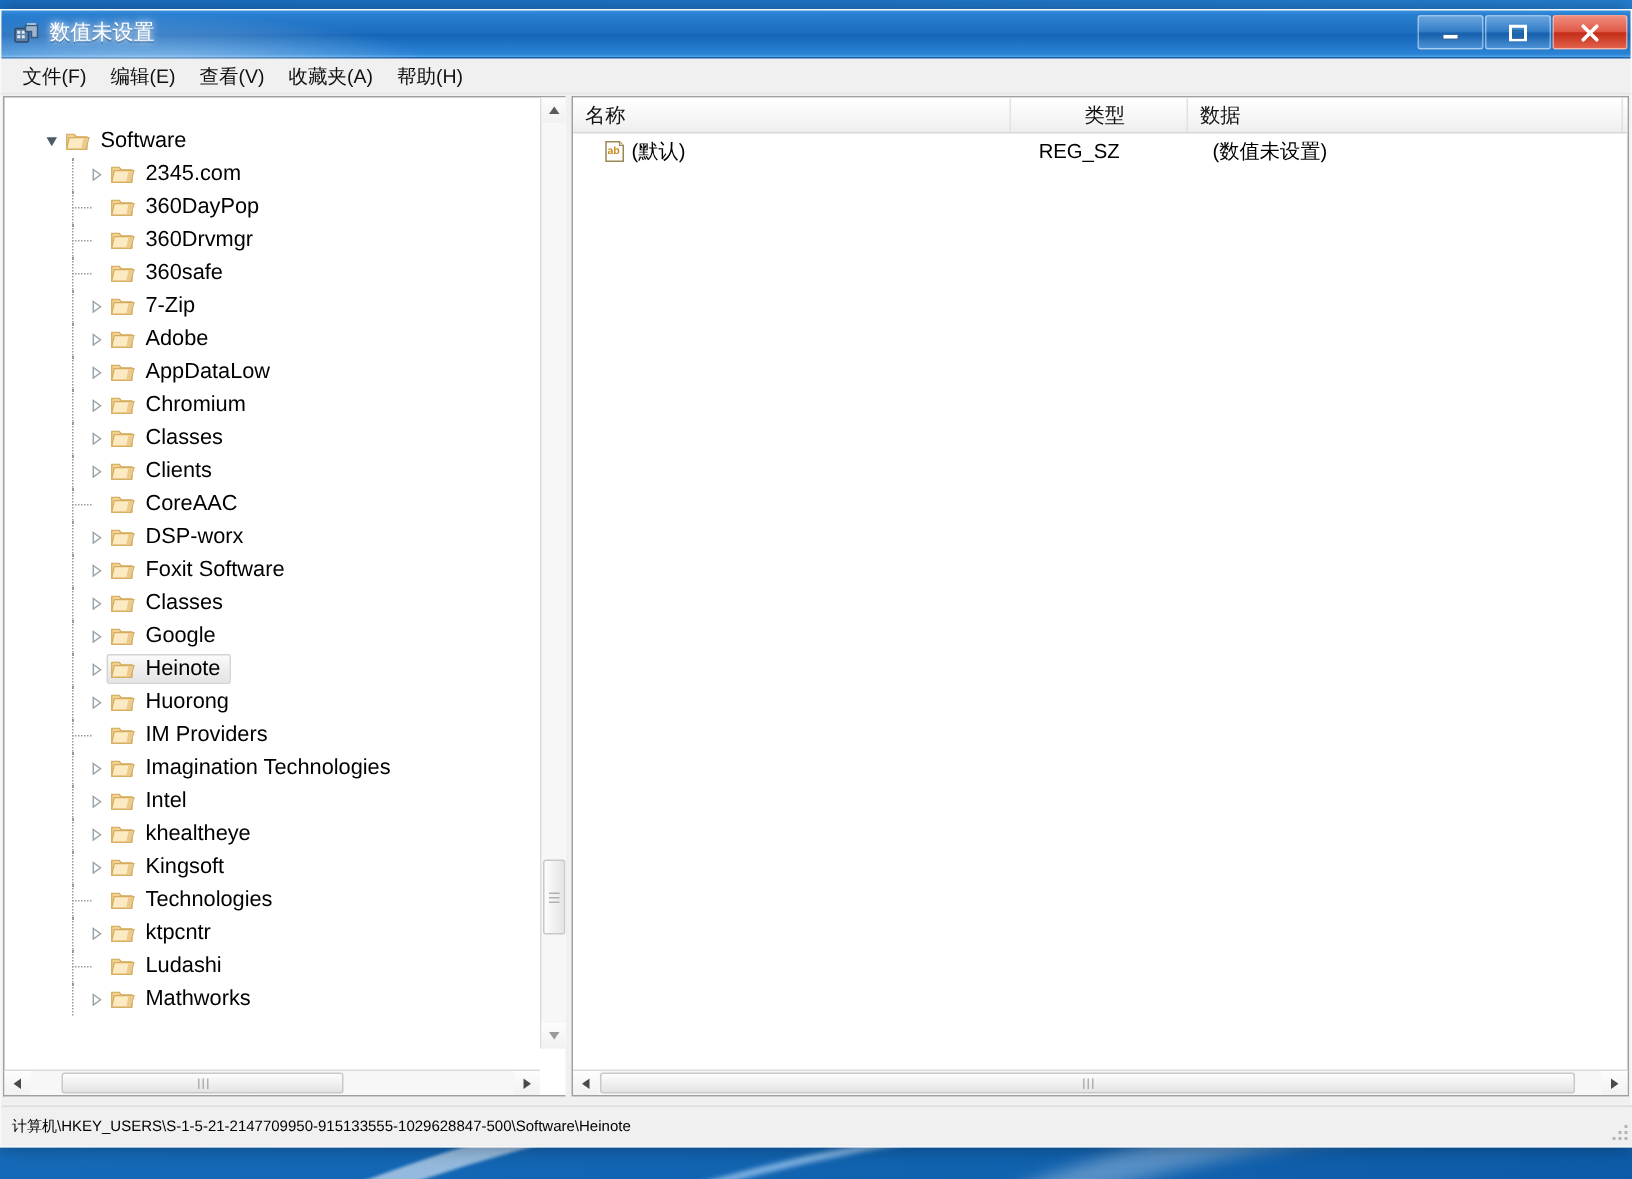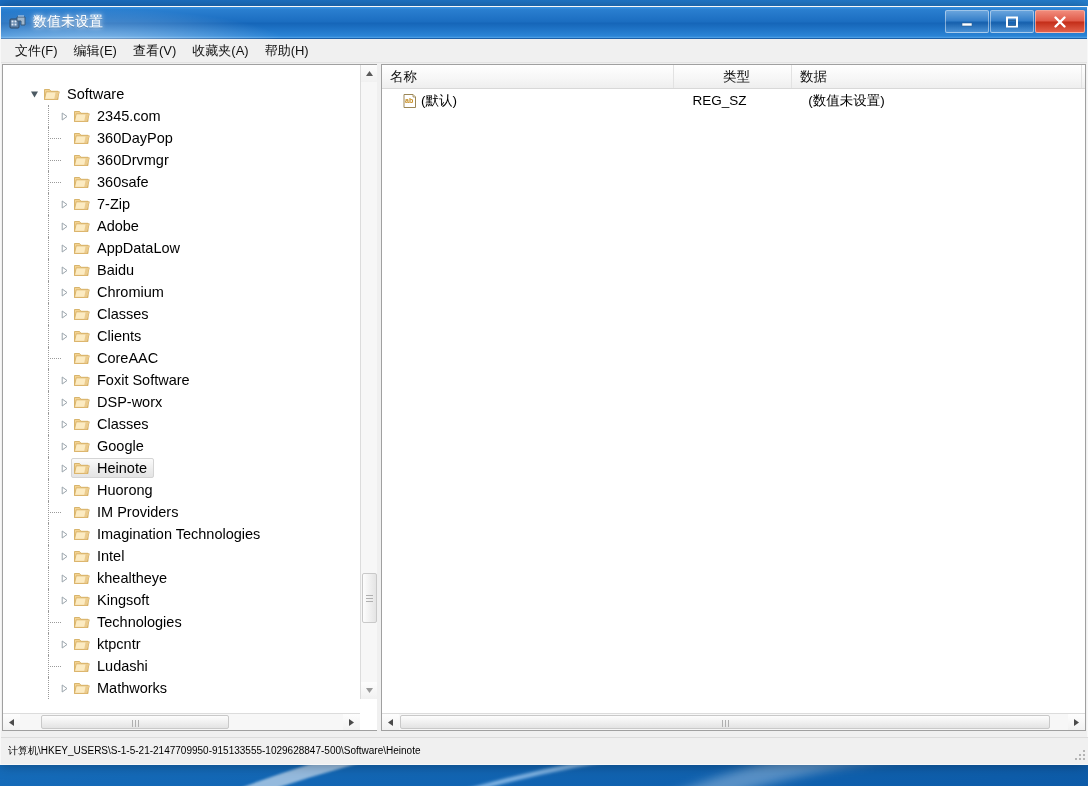--- a/index.html
+++ b/index.html
@@ -482,37 +482,20 @@
               <svg width="9" height="9" viewBox="0 0 9 9">
                 <path d="M2.2 1 L7 4.5 L2.2 8 Z" fill="none" stroke="#9aa4ab" stroke-width="1"></path>
               </svg>
             </div>
             <div class="tlabel-wrap">
               <div class="folder"><svg viewBox="0 0 18 18" width="18" height="18">
                   <path d="M1.5 4.5 L6.5 4.5 L8 6.3 L15 6.3 L15 14.5 L1.5 14.5 Z" fill="#f3d291" stroke="#cfa754" stroke-width="0.8"></path>
                   <path d="M3.2 6.8 L16.3 6.8 L14.2 14.4 L1.5 14.4 Z" fill="#fcebc2" stroke="#d6ab5c" stroke-width="0.8"></path>
                   <path d="M12.6 7.2 L15.9 7.2 L13.9 14.2 L11.2 14.2 Z" fill="#e8c684" opacity="0.85"></path>
                 </svg></div>
-              <span class="tlabel">Baidu</span>
-            </div>
-          </div>
-          <div class="trow">
-            <div class="twig" style="left: 33px; top: 0px; height: 22px;"></div>
-            <div style="flex: 0 0 42px;"></div>
-            <div class="arrow">
-              <svg width="9" height="9" viewBox="0 0 9 9">
-                <path d="M2.2 1 L7 4.5 L2.2 8 Z" fill="none" stroke="#9aa4ab" stroke-width="1"></path>
-              </svg>
-            </div>
-            <div class="tlabel-wrap">
-              <div class="folder"><svg viewBox="0 0 18 18" width="18" height="18">
-                  <path d="M1.5 4.5 L6.5 4.5 L8 6.3 L15 6.3 L15 14.5 L1.5 14.5 Z" fill="#f3d291" stroke="#cfa754" stroke-width="0.8"></path>
-                  <path d="M3.2 6.8 L16.3 6.8 L14.2 14.4 L1.5 14.4 Z" fill="#fcebc2" stroke="#d6ab5c" stroke-width="0.8"></path>
-                  <path d="M12.6 7.2 L15.9 7.2 L13.9 14.2 L11.2 14.2 Z" fill="#e8c684" opacity="0.85"></path>
-                </svg></div>
               <span class="tlabel">Chromium</span>
             </div>
           </div>
           <div class="trow">
             <div class="twig" style="left: 33px; top: 0px; height: 22px;"></div>
             <div style="flex: 0 0 42px;"></div>
             <div class="arrow">
               <svg width="9" height="9" viewBox="0 0 9 9">
                 <path d="M2.2 1 L7 4.5 L2.2 8 Z" fill="none" stroke="#9aa4ab" stroke-width="1"></path>
               </svg>
@@ -564,38 +547,38 @@
               <svg width="9" height="9" viewBox="0 0 9 9">
                 <path d="M2.2 1 L7 4.5 L2.2 8 Z" fill="none" stroke="#9aa4ab" stroke-width="1"></path>
               </svg>
             </div>
             <div class="tlabel-wrap">
               <div class="folder"><svg viewBox="0 0 18 18" width="18" height="18">
                   <path d="M1.5 4.5 L6.5 4.5 L8 6.3 L15 6.3 L15 14.5 L1.5 14.5 Z" fill="#f3d291" stroke="#cfa754" stroke-width="0.8"></path>
                   <path d="M3.2 6.8 L16.3 6.8 L14.2 14.4 L1.5 14.4 Z" fill="#fcebc2" stroke="#d6ab5c" stroke-width="0.8"></path>
                   <path d="M12.6 7.2 L15.9 7.2 L13.9 14.2 L11.2 14.2 Z" fill="#e8c684" opacity="0.85"></path>
                 </svg></div>
+              <span class="tlabel">DSP-worx</span>
+            </div>
+          </div>
+          <div class="trow">
+            <div class="twig" style="left: 33px; top: 0px; height: 22px;"></div>
+            <div style="flex: 0 0 42px;"></div>
+            <div class="arrow">
+              <svg width="9" height="9" viewBox="0 0 9 9">
+                <path d="M2.2 1 L7 4.5 L2.2 8 Z" fill="none" stroke="#9aa4ab" stroke-width="1"></path>
+              </svg>
+            </div>
+            <div class="tlabel-wrap">
+              <div class="folder"><svg viewBox="0 0 18 18" width="18" height="18">
+                  <path d="M1.5 4.5 L6.5 4.5 L8 6.3 L15 6.3 L15 14.5 L1.5 14.5 Z" fill="#f3d291" stroke="#cfa754" stroke-width="0.8"></path>
+                  <path d="M3.2 6.8 L16.3 6.8 L14.2 14.4 L1.5 14.4 Z" fill="#fcebc2" stroke="#d6ab5c" stroke-width="0.8"></path>
+                  <path d="M12.6 7.2 L15.9 7.2 L13.9 14.2 L11.2 14.2 Z" fill="#e8c684" opacity="0.85"></path>
+                </svg></div>
               <span class="tlabel">Foxit Software</span>
-            </div>
-          </div>
-          <div class="trow">
-            <div class="twig" style="left: 33px; top: 0px; height: 22px;"></div>
-            <div style="flex: 0 0 42px;"></div>
-            <div class="arrow">
-              <svg width="9" height="9" viewBox="0 0 9 9">
-                <path d="M2.2 1 L7 4.5 L2.2 8 Z" fill="none" stroke="#9aa4ab" stroke-width="1"></path>
-              </svg>
-            </div>
-            <div class="tlabel-wrap">
-              <div class="folder"><svg viewBox="0 0 18 18" width="18" height="18">
-                  <path d="M1.5 4.5 L6.5 4.5 L8 6.3 L15 6.3 L15 14.5 L1.5 14.5 Z" fill="#f3d291" stroke="#cfa754" stroke-width="0.8"></path>
-                  <path d="M3.2 6.8 L16.3 6.8 L14.2 14.4 L1.5 14.4 Z" fill="#fcebc2" stroke="#d6ab5c" stroke-width="0.8"></path>
-                  <path d="M12.6 7.2 L15.9 7.2 L13.9 14.2 L11.2 14.2 Z" fill="#e8c684" opacity="0.85"></path>
-                </svg></div>
-              <span class="tlabel">DSP-worx</span>
             </div>
           </div>
           <div class="trow">
             <div class="twig" style="left: 33px; top: 0px; height: 22px;"></div>
             <div style="flex: 0 0 42px;"></div>
             <div class="arrow">
               <svg width="9" height="9" viewBox="0 0 9 9">
                 <path d="M2.2 1 L7 4.5 L2.2 8 Z" fill="none" stroke="#9aa4ab" stroke-width="1"></path>
               </svg>
             </div>

